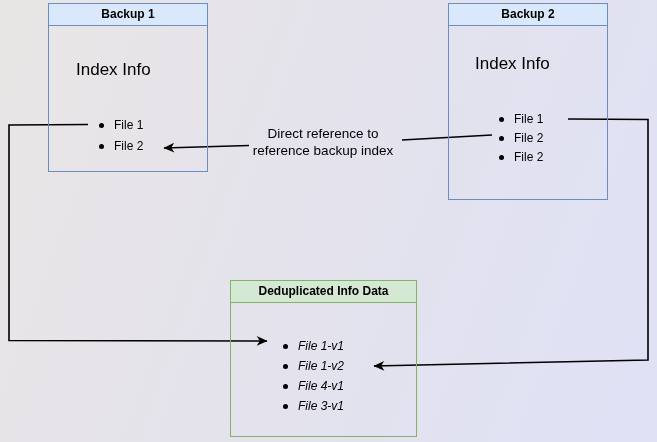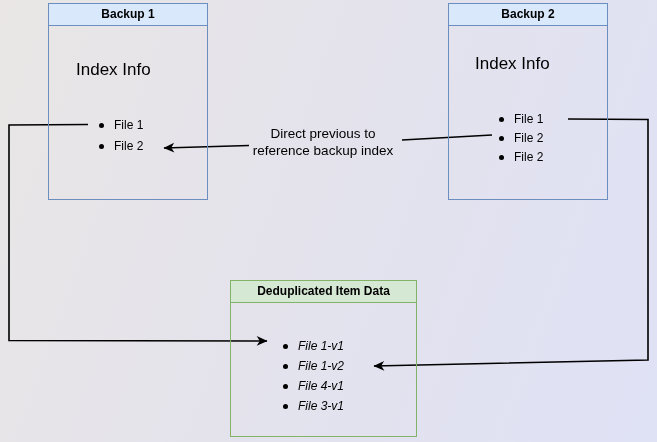--- a/index.html
+++ b/index.html
@@ -18,21 +18,21 @@
   }
   .node .hdr{
     height:21px;
     line-height:21px;
     text-align:center;
     font-weight:bold;
     font-size:12px;
     background:#dae8fc;
     border-bottom:1px solid #6c8ebf;
   }
-  #backup1{left:48px;top:3px;width:160px;height:197px;}
+  #backup1{left:48px;top:3px;width:160px;height:169px;}
   #backup2{left:448px;top:3px;width:160px;height:197px;}
   #dedup{left:230px;top:280px;width:187px;height:157px;border-color:#82b366;}
   #dedup .hdr{background:#d5e8d4;border-bottom:1px solid #82b366;}
   .subtitle{
     position:absolute;
     font-size:17px;
     line-height:20px;
     white-space:nowrap;
   }
   #backup1 .subtitle{left:27px;top:56px;}
@@ -110,27 +110,27 @@
     <div class="hdr">Backup 2</div>
     <div class="subtitle">Index Info</div>
     <ul class="filelist">
       <li>File 1</li>
       <li>File 2</li>
       <li>File 2</li>
     </ul>
   </div>
 
   <div class="node" id="dedup">
-    <div class="hdr">Deduplicated Item Data</div>
+    <div class="hdr">Deduplicated Info Data</div>
     <ul class="filelist">
       <li>File 1-v1</li>
       <li>File 1-v2</li>
       <li>File 4-v1</li>
       <li>File 3-v1</li>
     </ul>
   </div>
 
   <div id="edge-label">
-    <div>Direct previous to</div>
+    <div>Direct reference to</div>
     <div>reference backup index</div>
   </div>
 
 </div>
 
 </body></html>

